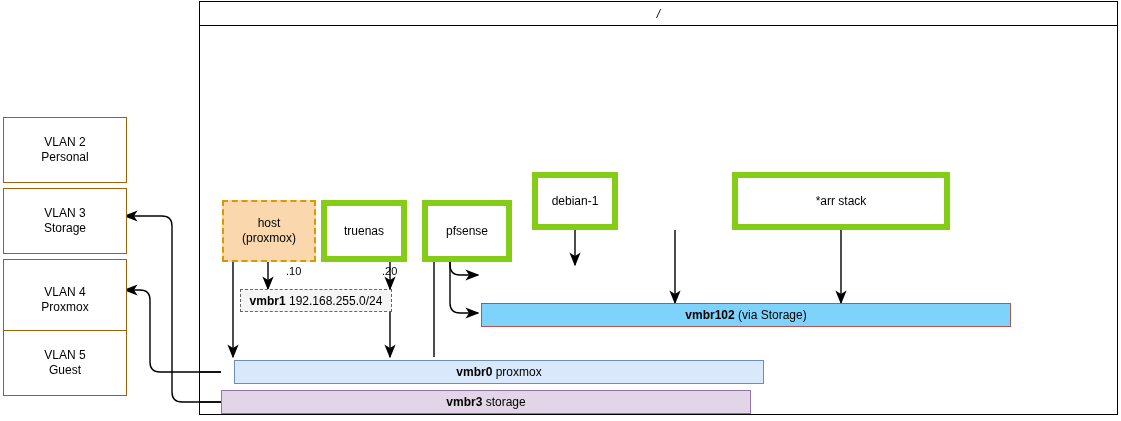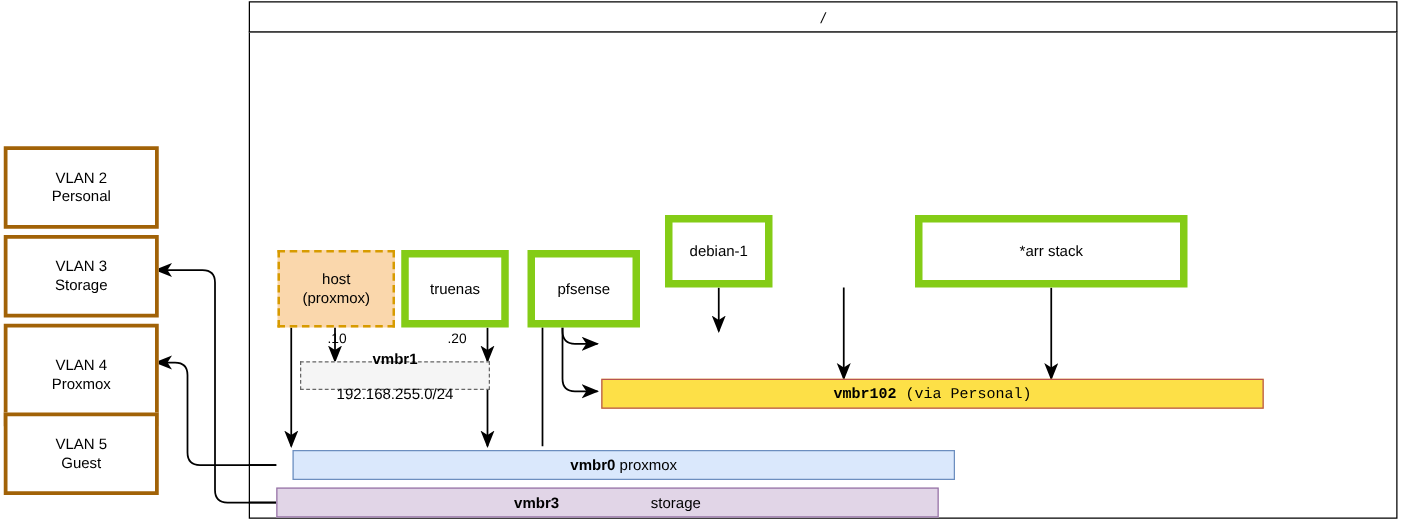--- a/index.html
+++ b/index.html
@@ -52,55 +52,54 @@
     align-items: center;
     justify-content: center;
     font-size: 12px;
     font-style: italic;
     color: #000000;
   }
 
   
   .vlan-box {
     background: #ffffff;
-    border: 3px solid #a16207;
+    border: 1px solid #a16207;
   }
 
   
   .host-box {
     background: #fad7ac;
     border: 2px dashed #d79b00;
   }
 
   
   .subnet-box {
     position: absolute;
     box-sizing: border-box;
     border: 1px dashed #666666;
     background: #f5f5f5;
     display: flex;
     align-items: center;
     justify-content: center;
     font-size: 12px;
     color: #000000;
-    flex-direction: column;
   }
 
   
   .bar {
     position: absolute;
     box-sizing: border-box;
     display: flex;
     align-items: center;
     justify-content: center;
     font-size: 12px;
     color: #000000;
   }
   .bar-green  { background: #d5e8d4; border: 1px solid #82b366; }
-  .bar-red    { background: #fde047; border: 1px solid #b85450; font-family: Liberation Mono, monospace; }
+  .bar-red    { background: #7dd3fc; border: 1px solid #b85450; }
   .bar-blue   { background: #dae8fc; border: 1px solid #6c8ebf; }
   .bar-purple { background: #e1d5e7; border: 1px solid #9673a6; }
 
   .lbl-b { font-weight: bold; }
   .lbl-n { font-weight: normal; }
 
   
   #edges {
     position: absolute;
     left: 0; top: 0;
@@ -109,20 +108,21 @@
     pointer-events: none;
   }
 
   
   .port-label {
     position: absolute;
     font-size: 11px;
     color: #000000;
     background: transparent;
     white-space: nowrap;
+    margin-left: 24px;
   }
 </style>
 </head>
 <body>
 
 <div id="canvas">
 
   <div class="container-outer" style="left:199px; top:25px; width:919px; height:390px;"></div>
 
   <div class="container-title" style="left:199px; top:1px; width:919px; height:25px;">/</div>
@@ -193,24 +193,24 @@
 
   <div class="port-label" style="left:262px; top:265px;">.10</div>
   <div class="port-label" style="left:358px; top:265px;">.20</div>
 
   <div class="subnet-box" style="left:240px; top:289px; width:152px; height:23px;">
     <span class="lbl-b">vmbr1</span>&nbsp;<span class="lbl-n">192.168.255.0/24</span>
   </div>
 
 
   <div class="bar bar-red" style="left:481px; top:303px; width:530px; height:24px;">
-    <span class="lbl-b">vmbr102</span>&nbsp;<span class="lbl-n">(via Personal)</span>
+    <span class="lbl-b">vmbr102</span>&nbsp;<span class="lbl-n">(via Storage)</span>
   </div>
 
   <div class="bar bar-blue" style="left:221px; top:360px; width:530px; height:24px;margin-left:13px;">
     <span class="lbl-b">vmbr0</span>&nbsp;<span class="lbl-n">proxmox</span>
   </div>
 
-  <div class="bar bar-purple" style="left:221px; top:390px; width:530px; height:24px;gap:35px;">
+  <div class="bar bar-purple" style="left:221px; top:390px; width:530px; height:24px;">
     <span class="lbl-b">vmbr3</span>&nbsp;<span class="lbl-n">storage</span>
   </div>
 
 </div>
 
 </body></html>

